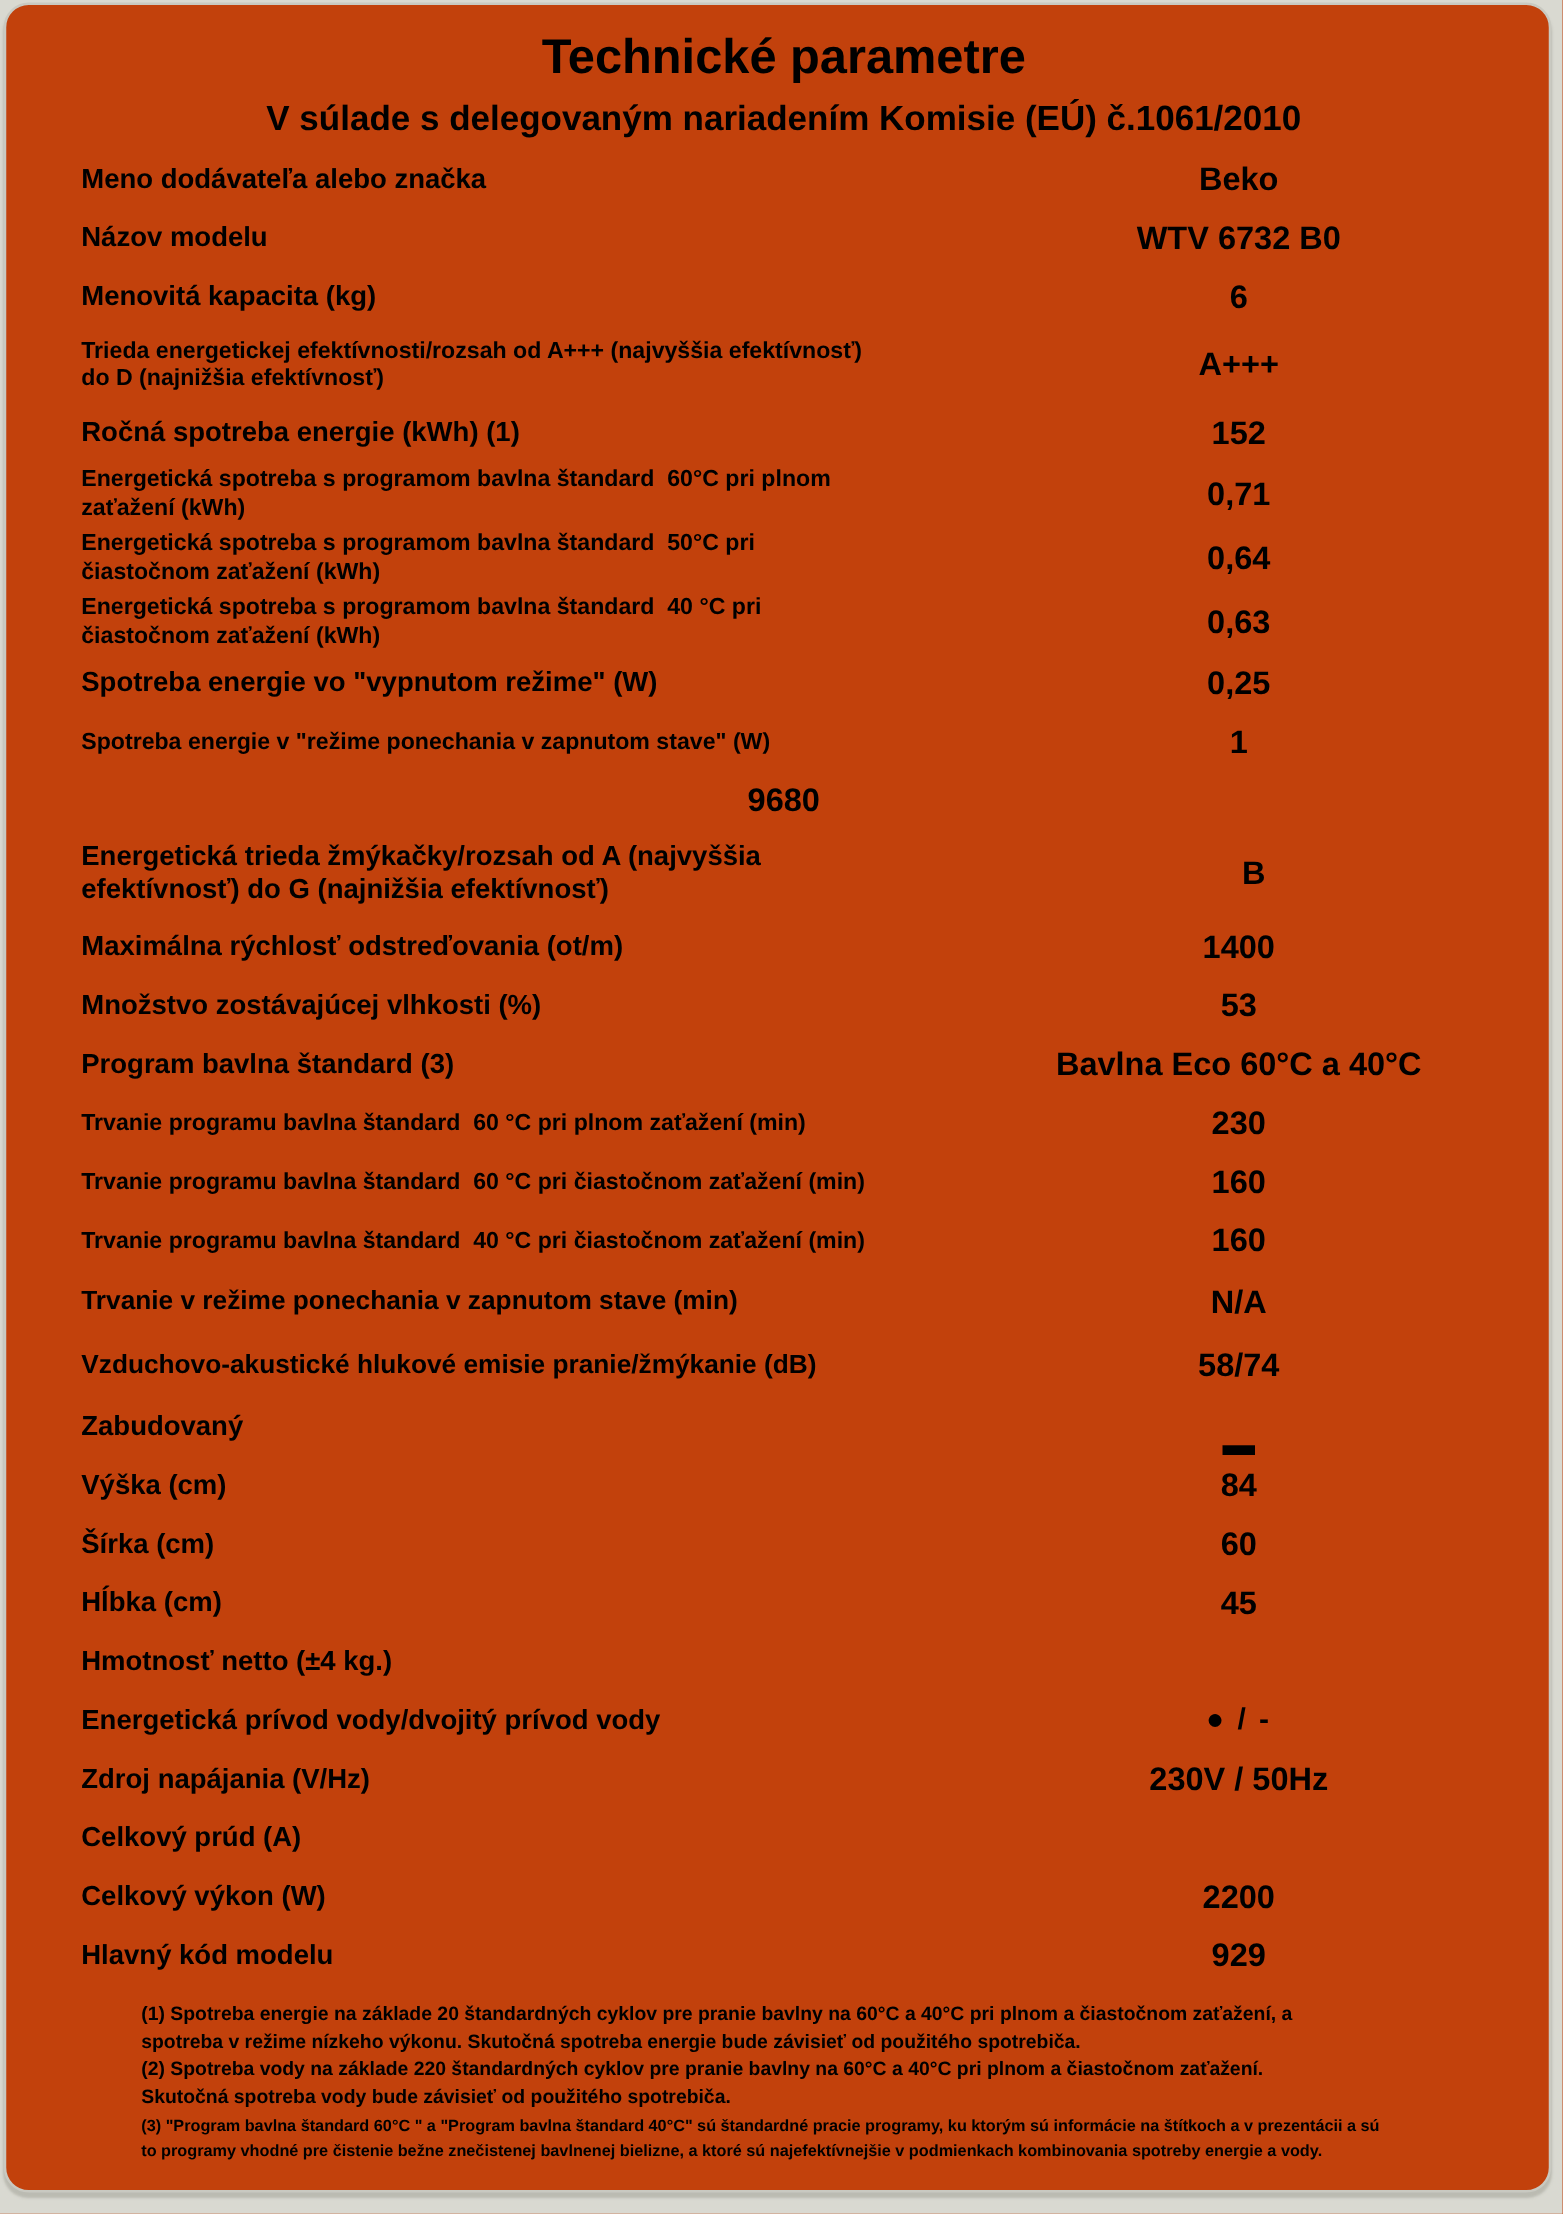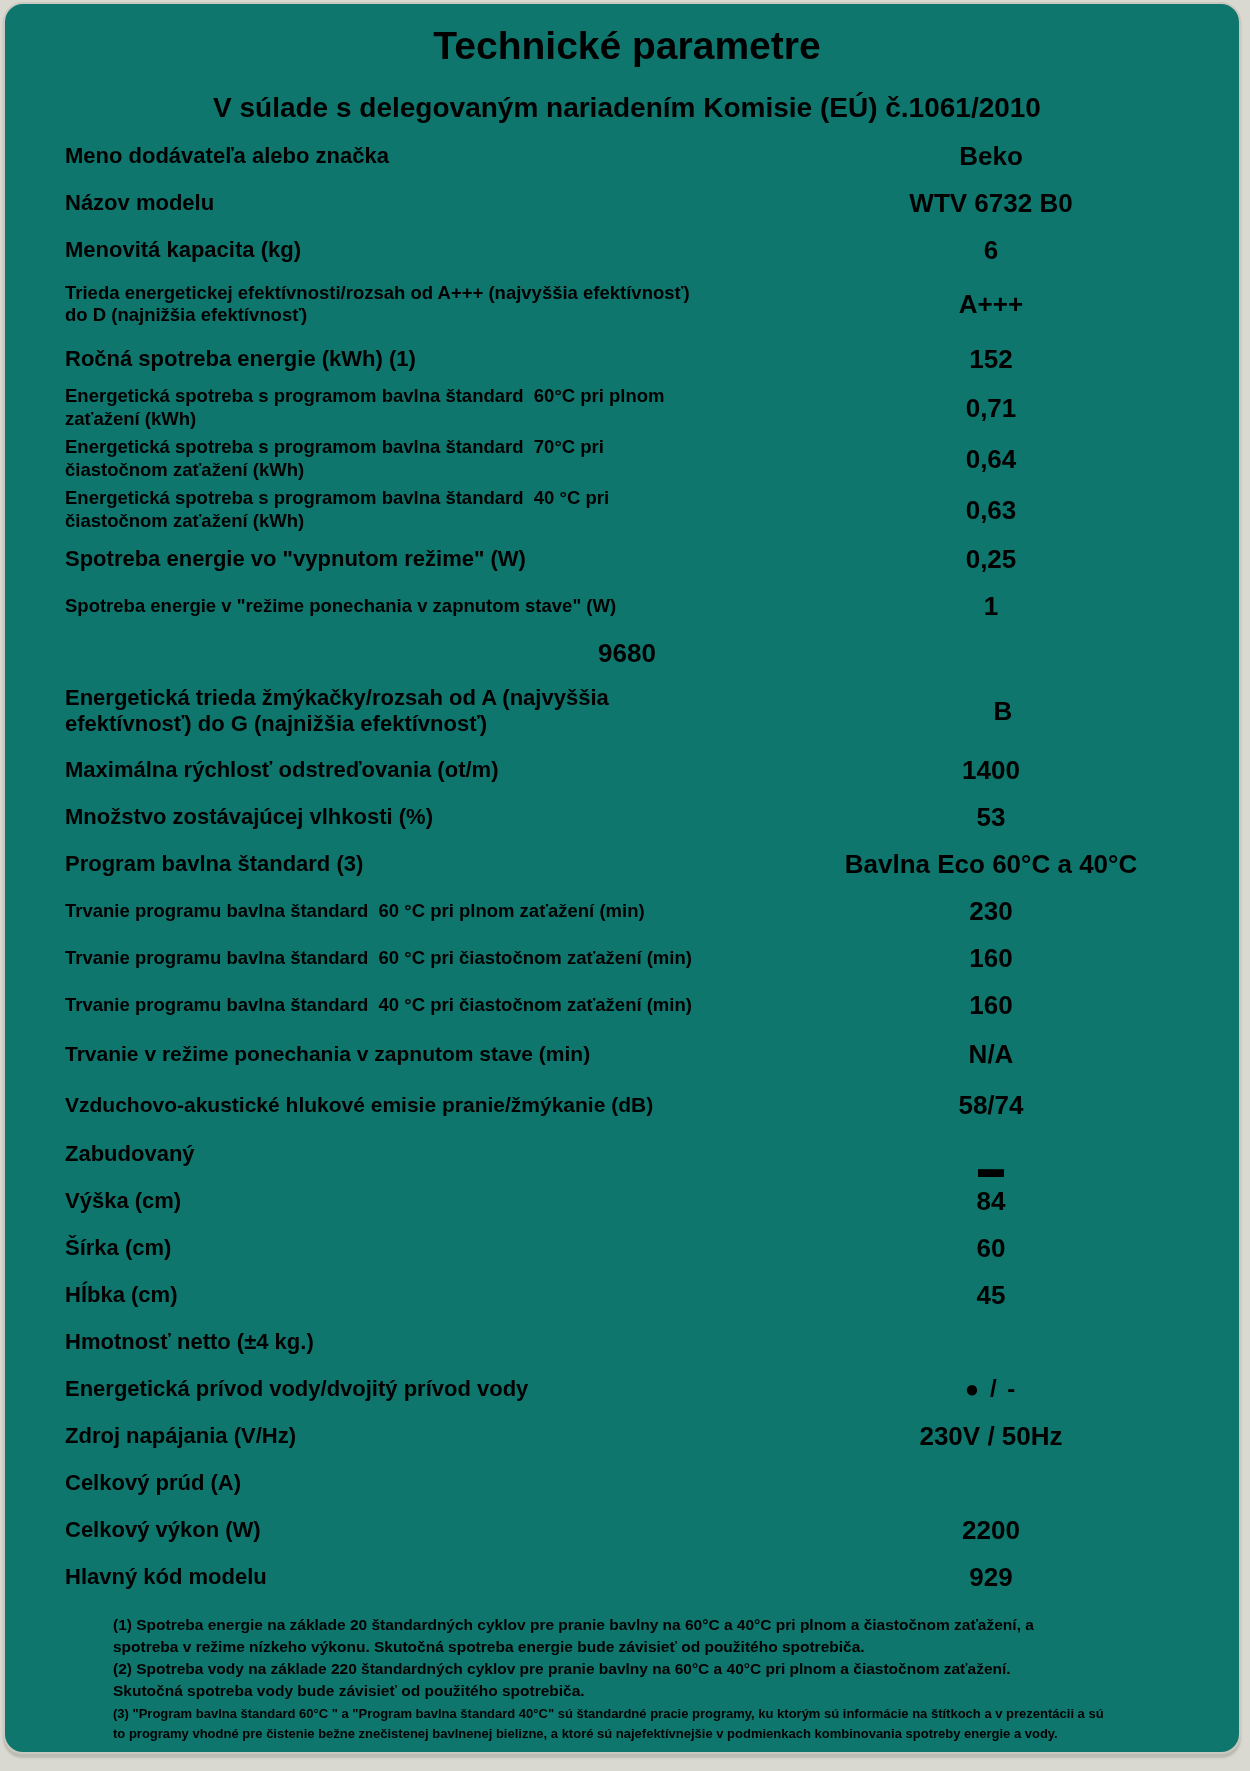--- a/index.html
+++ b/index.html
@@ -6,34 +6,34 @@
   body{
     width:1250px;height:1771px;position:relative;
     background:#d9d9d1;
     font-family:"Liberation Sans","DejaVu Sans",sans-serif;
     color:#000;
   }
   .panel{
     position:absolute;left:3px;top:2px;
     width:1238px;height:1752px;
     box-sizing:border-box;
-    background:#0f766e;
+    background:#c2410c;
     border:2px solid #c9c9c1;
     border-radius:20px;
     box-shadow:0 4px 2px rgba(150,150,140,.45);
     padding:18px 50px 10px 60px;
     overflow:hidden;
   }
   .title{
     text-align:center;font-size:39px;font-weight:700;line-height:1.15;
     letter-spacing:0px;margin-top:2px;
   }
   .subtitle{
     text-align:center;font-size:28px;font-weight:700;line-height:1.2;
-    margin-top:22px;margin-bottom:8px;
+    margin-top:9px;margin-bottom:8px;
   }
   .rows{display:block;}
   .row{display:flex;align-items:center;min-height:47px;}
   .lab{
     flex:0 0 728px;font-weight:700;white-space:pre-wrap;
     font-size:22px;line-height:1.22;
   }
   .row.m .lab{font-size:21px;}
   .row.s .lab{font-size:18.5px;}
   .val{
@@ -88,21 +88,21 @@
       <div class="val">152</div>
     </div>
 
     <div class="row s h51">
       <div class="lab">Energetická spotreba s programom bavlna štandard  60°C pri plnom
 zaťažení (kWh)</div>
       <div class="val">0,71</div>
     </div>
 
     <div class="row s h51">
-      <div class="lab">Energetická spotreba s programom bavlna štandard  70°C pri
+      <div class="lab">Energetická spotreba s programom bavlna štandard  50°C pri
 čiastočnom zaťažení (kWh)</div>
       <div class="val">0,64</div>
     </div>
 
     <div class="row s h51">
       <div class="lab">Energetická spotreba s programom bavlna štandard  40 °C pri
 čiastočnom zaťažení (kWh)</div>
       <div class="val">0,63</div>
     </div>
 

